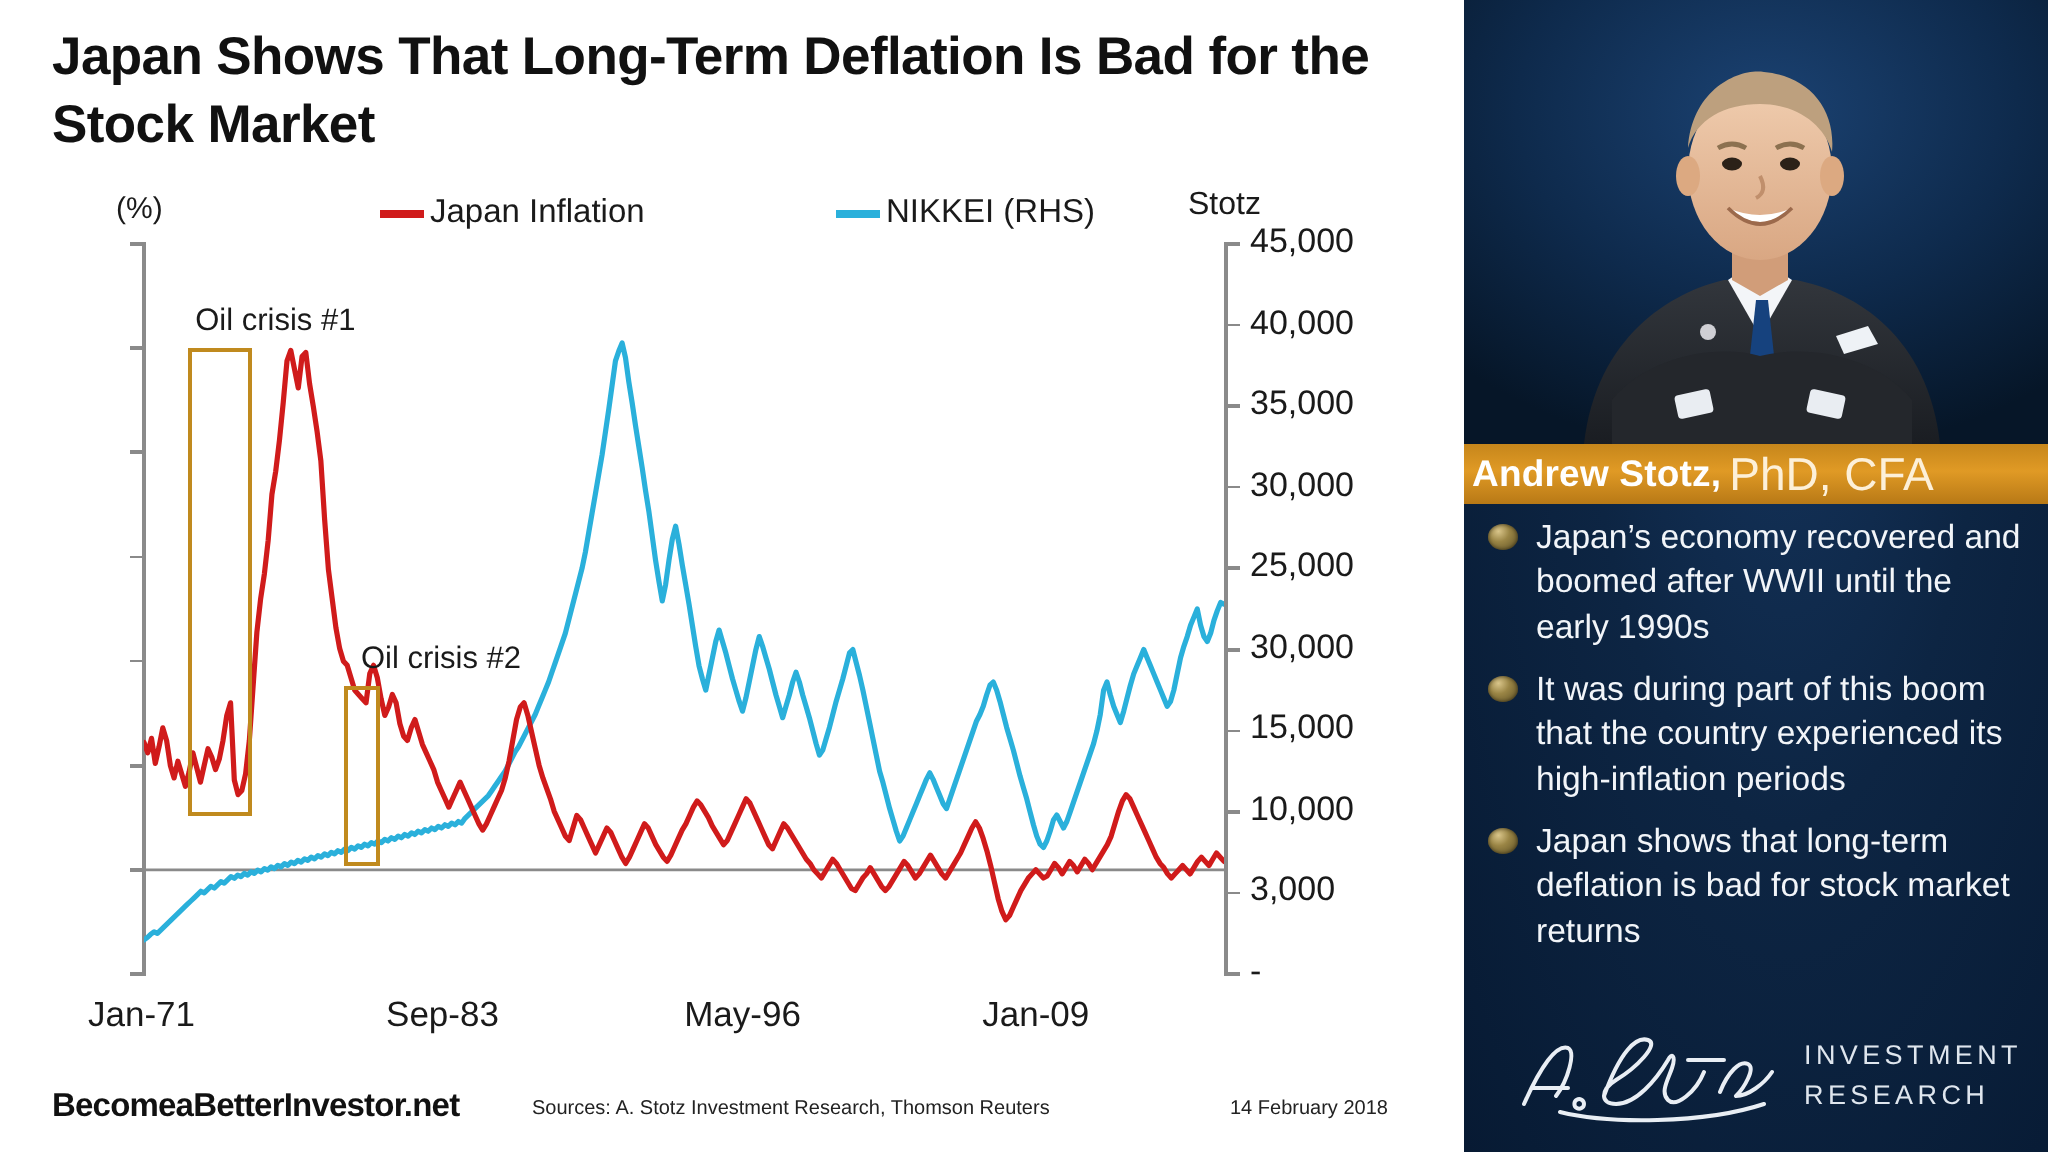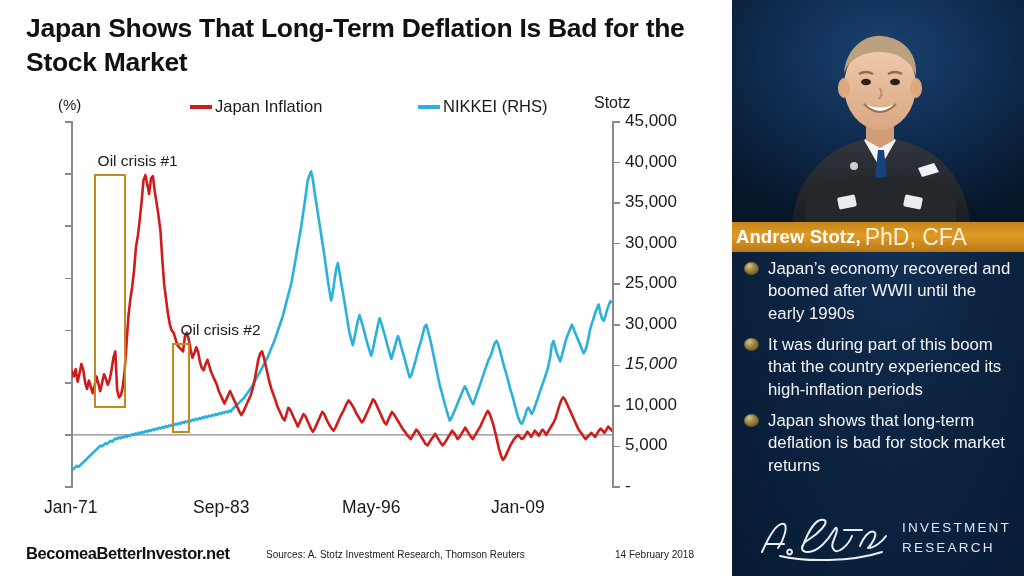--- a/index.html
+++ b/index.html
@@ -243,25 +243,25 @@
         <div class="ylab right" style="top: 151.556px;">40,000</div>
         <div class="tick right" style="top: 202.311px;"></div>
         <div class="ylab right" style="top: 192.111px;">35,000</div>
         <div class="tick right" style="top: 242.867px;"></div>
         <div class="ylab right" style="top: 232.667px;">30,000</div>
         <div class="tick right" style="top: 283.422px;"></div>
         <div class="ylab right" style="top: 273.222px;">25,000</div>
         <div class="tick right" style="top: 323.978px;"></div>
         <div class="ylab right" style="top: 313.778px;">30,000</div>
         <div class="tick right" style="top: 364.533px;"></div>
-        <div class="ylab right" style="top: 354.333px; font-style: italic;">15,000</div>
+        <div class="ylab right" style="top: 354.333px;">15,000</div>
         <div class="tick right" style="top: 405.089px;"></div>
         <div class="ylab right" style="top: 394.889px;">10,000</div>
         <div class="tick right" style="top: 445.644px;"></div>
-        <div class="ylab right" style="top: 435.444px;">5,000</div>
+        <div class="ylab right" style="top: 435.444px;">3,000</div>
         <div class="tick right" style="top: 486.2px;"></div>
         <div class="ylab right" style="top: 476px;">-</div>
         <div class="xlab" style="left: 44px;">Jan-71</div>
         <div class="xlab" style="left: 193.04px;">Sep-83</div>
         <div class="xlab" style="left: 342.08px;">May-96</div>
         <div class="xlab" style="left: 491.12px;">Jan-09</div>
       </div>
 
     <div id="plot">
       <svg id="plot-svg" width="540" height="365" viewBox="0 0 540 365">

